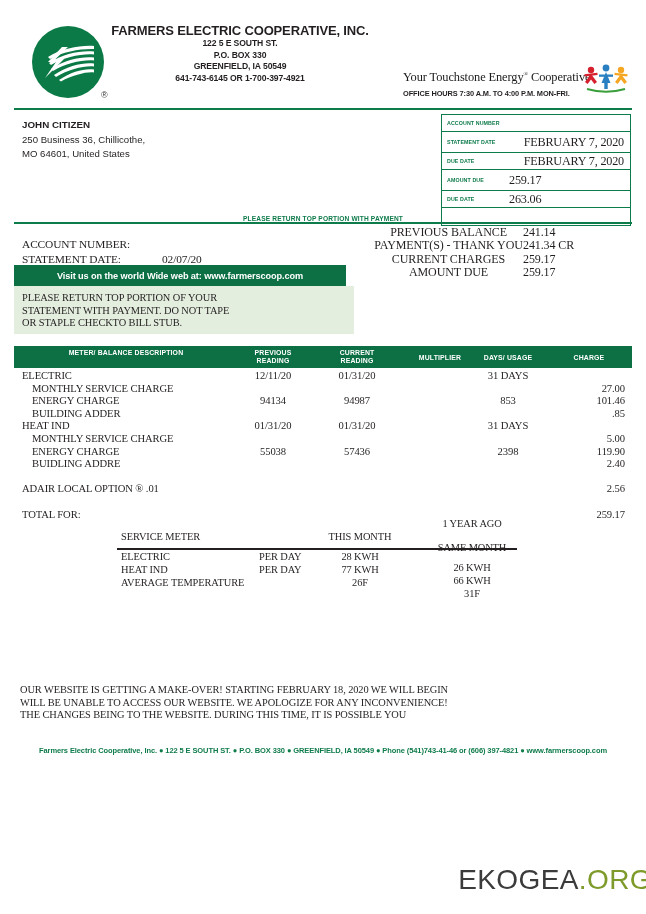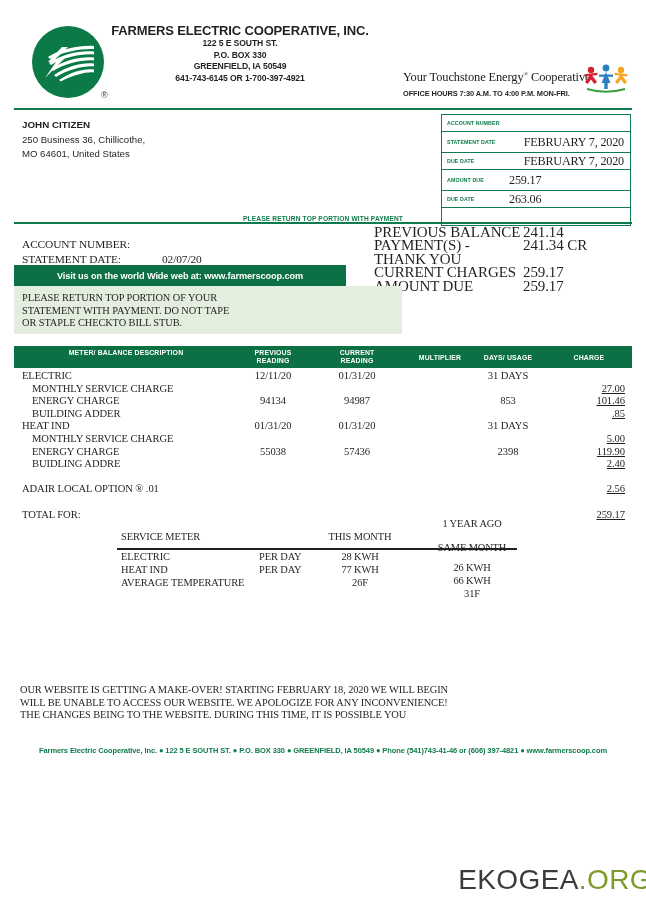--- a/index.html
+++ b/index.html
@@ -175,23 +175,24 @@
     letter-spacing: -0.1px;
   }
   .acct-lines .row { display: flex; }
   .acct-lines .k { width: 140px; }
   .acct-lines .v { }
 
   .summary {
     position: absolute;
     left: 374px; top: 226px;
     width: 250px;
-    font-size: 15px;
+    font-size: 12px;
     line-height: 13.4px;
     letter-spacing: -0.1px;
+    text-align: center;
   }
   .summary .srow { display: flex; }
   .summary .sk { width: 149px; }
   .summary .sv { }
 
   
   .banner {
     position: absolute;
     left: 14px; top: 265px;
     width: 332px; height: 21px;
@@ -201,21 +202,21 @@
     font-size: 9.2px;
     font-weight: bold;
     display: flex;
     align-items: center;
     justify-content: center;
     letter-spacing: -0.1px;
   }
   .lightbox {
     position: absolute;
     left: 14px; top: 286px;
-    width: 388px; height: 48px;
+    width: 340px; height: 48px;
     background: #e4eedf;
     padding: 6px 9px 0 8px;
     box-sizing: border-box;
     font-size: 10.4px;
     line-height: 12.6px;
     letter-spacing: -0.1px;
   }
 
   
   .table-head {
@@ -243,21 +244,21 @@
     font-size: 10.6px;
     letter-spacing: -0.1px;
   }
   .mrow { position: relative; height: 12.6px; }
   .c-desc  { position: absolute; left: 22px; }
   .c-desc.ind { left: 32px; }
   .c-prev  { position: absolute; left: 238px; width: 70px; text-align: center; }
   .c-curr  { position: absolute; left: 322px; width: 70px; text-align: center; }
   .c-mult  { position: absolute; left: 406px; width: 68px; text-align: center; }
   .c-days  { position: absolute; left: 472px; width: 72px; text-align: center; }
-  .c-chg   { position: absolute; left: 540px; width: 85px; text-align: right; text-decoration: underline; }
+  .c-chg   { position: absolute; left: 540px; width: 85px; text-align: right; }
 
   .spacer { height: 12.6px; }
 
   
   .compare {
     position: absolute;
     left: 117px; top: 518px;
     width: 400px;
     font-size: 10.4px;
     letter-spacing: -0.1px;

